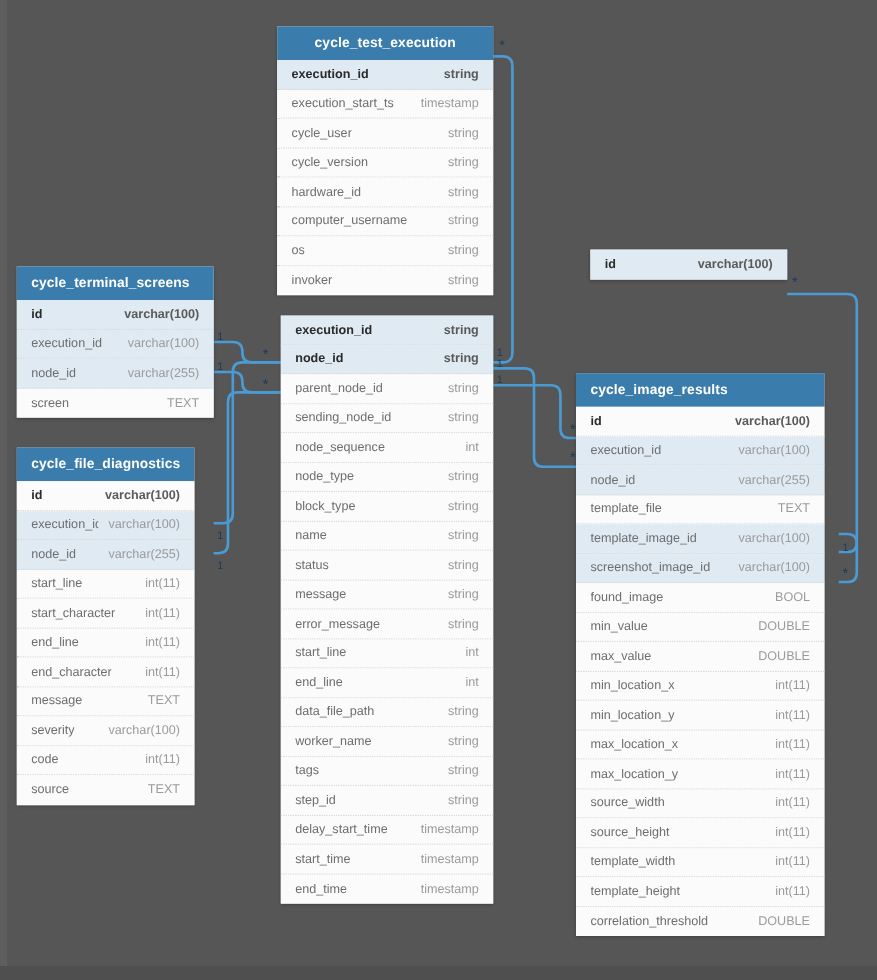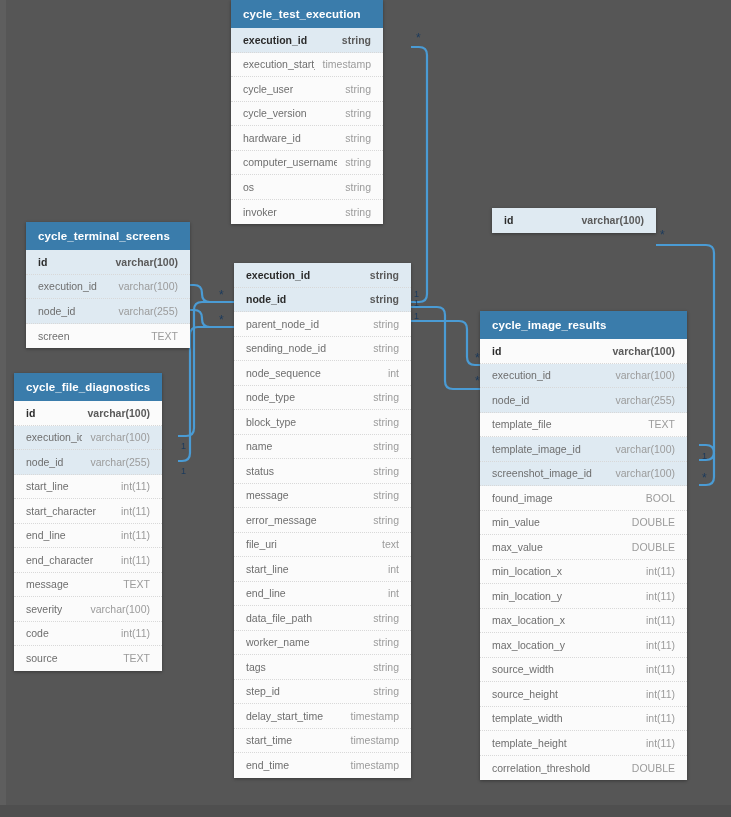--- a/index.html
+++ b/index.html
@@ -155,21 +155,21 @@
       <div class="card-marker" style="left: 181px; top: 301px;">1</div>
       <div class="card-marker star" style="left: 219px; top: 317px;">*</div>
       <div class="card-marker" style="left: 181px; top: 442px;">1</div>
       <div class="card-marker" style="left: 181px; top: 467px;">1</div>
       <div class="card-marker star" style="left: 660px; top: 232px;">*</div>
       <div class="card-marker" style="left: 702px; top: 452px;">1</div>
       <div class="card-marker star" style="left: 702px; top: 475px;">*</div>
     </div>
 
   <div id="tables-layer">
-      <div class="table" style="left: 231px; top: 0; width: 152px;">
+      <div class="table" style="left: 231px; top: 22px; width: 180px; text-align: center;">
         <div class="table-header">cycle_test_execution</div>
         <div class="row pk hl bold-type">
           <span class="col-name">execution_id</span>
           <span class="col-type">string</span>
         </div>
         <div class="row">
           <span class="col-name">execution_start_ts</span>
           <span class="col-type">timestamp</span>
         </div>
         <div class="row">
@@ -190,21 +190,21 @@
         </div>
         <div class="row">
           <span class="col-name">os</span>
           <span class="col-type">string</span>
         </div>
         <div class="row">
           <span class="col-name">invoker</span>
           <span class="col-type">string</span>
         </div>
       </div>
-      <div class="table" style="left: 14px; top: 222px; width: 164px; margin-left: 12px;">
+      <div class="table" style="left: 14px; top: 222px; width: 164px;">
         <div class="table-header">cycle_terminal_screens</div>
         <div class="row pk hl bold-type">
           <span class="col-name">id</span>
           <span class="col-type">varchar(100)</span>
         </div>
         <div class="row hl">
           <span class="col-name">execution_id</span>
           <span class="col-type">varchar(100)</span>
         </div>
         <div class="row hl">
@@ -302,24 +302,20 @@
         </div>
         <div class="row">
           <span class="col-name">message</span>
           <span class="col-type">string</span>
         </div>
         <div class="row">
           <span class="col-name">error_message</span>
           <span class="col-type">string</span>
         </div>
         <div class="row">
-          <span class="col-name">file_uri</span>
-          <span class="col-type">text</span>
-        </div>
-        <div class="row">
           <span class="col-name">start_line</span>
           <span class="col-type">int</span>
         </div>
         <div class="row">
           <span class="col-name">end_line</span>
           <span class="col-type">int</span>
         </div>
         <div class="row">
           <span class="col-name">data_file_path</span>
           <span class="col-type">string</span>

